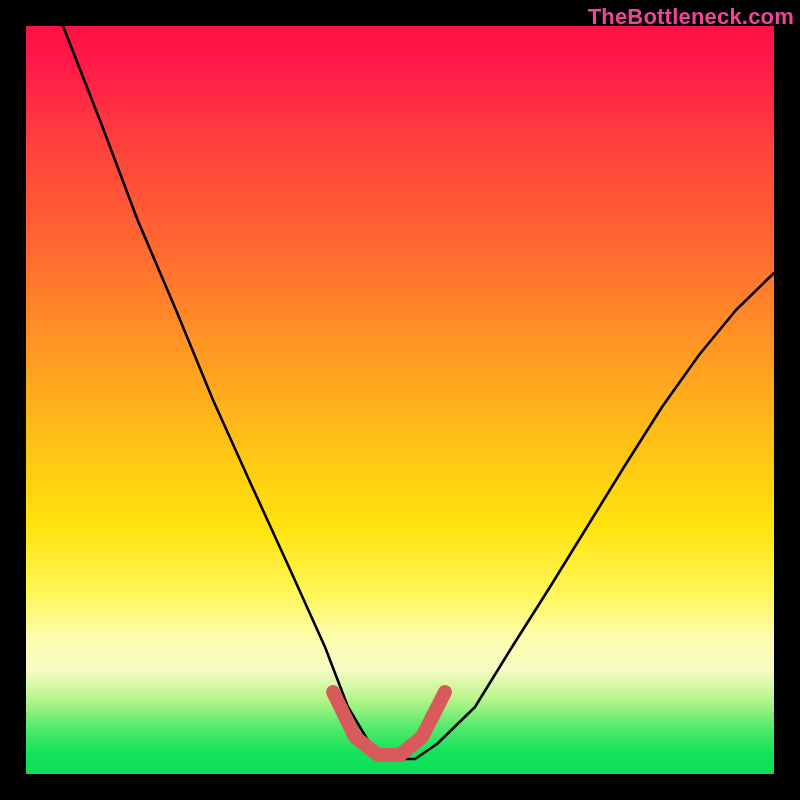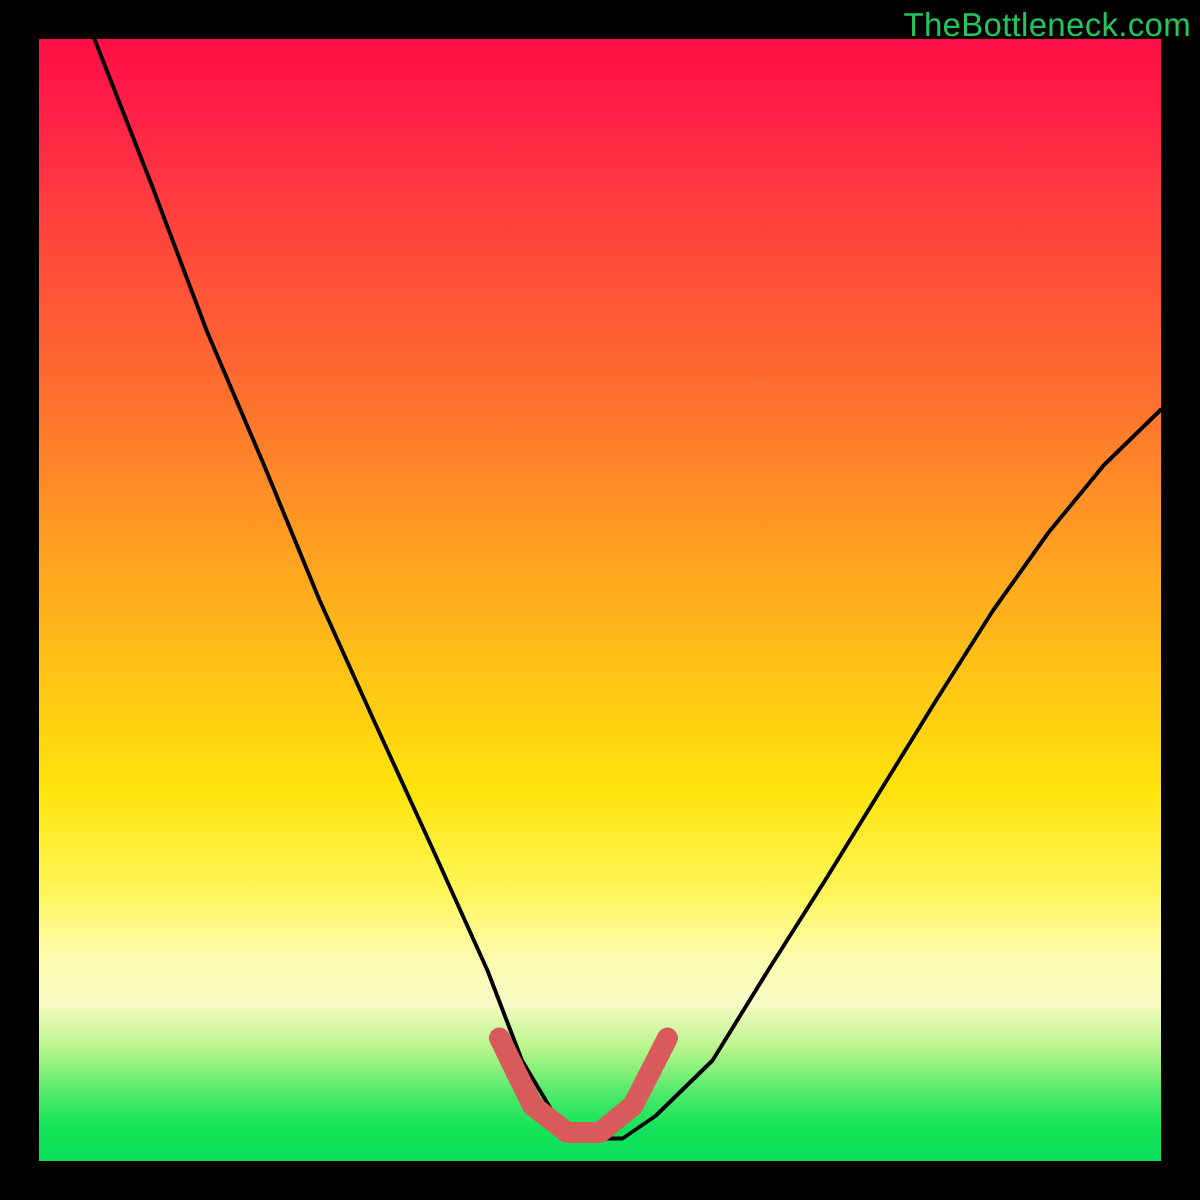--- a/index.html
+++ b/index.html
@@ -39,24 +39,24 @@
       #b7f58a 90%,
       #4fe96a 94%,
       #15e35a 97%,
       #0adf55 100%
     );
   }
   .watermark {
     position: absolute;
     top: 4px;
     right: 6px;
-    color: #22c55e;
+    color: #ec4899;
     font-size: 22px;
     letter-spacing: 0.2px;
-    font-weight: 400;
+    font-weight: 700;
     user-select: none;
   }
   svg.curve {
     position: absolute;
     left: 0;
     top: 0;
     width: 748px;
     height: 748px;
     overflow: visible;
   }

